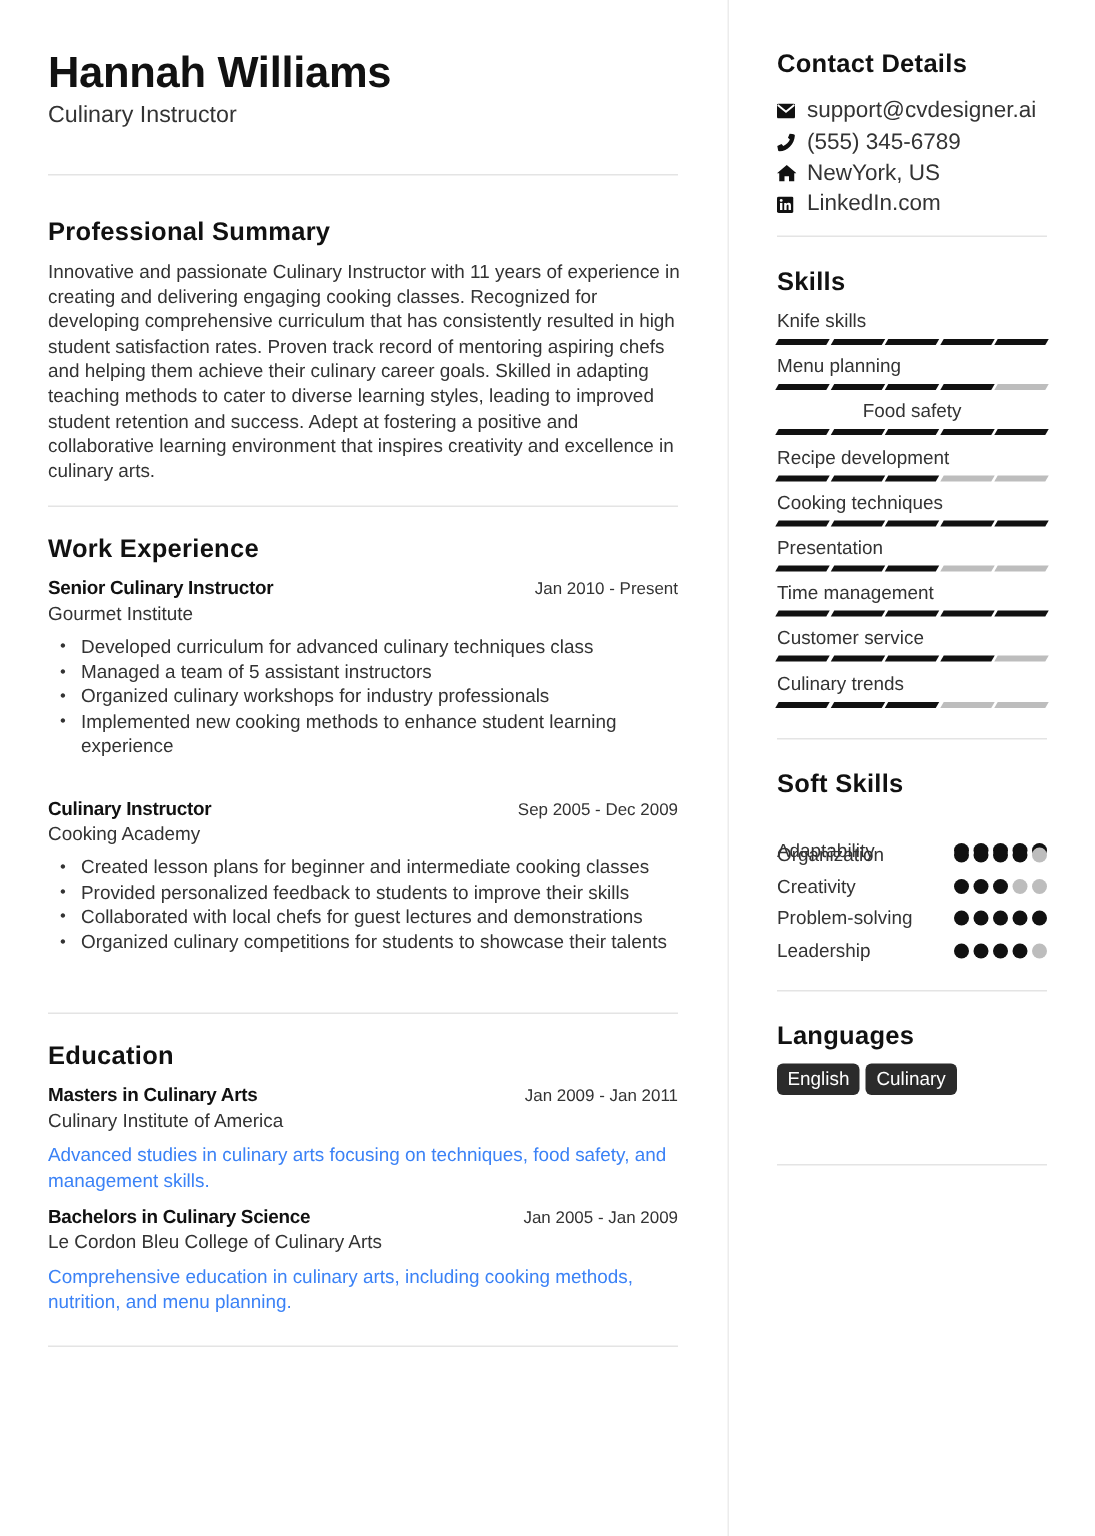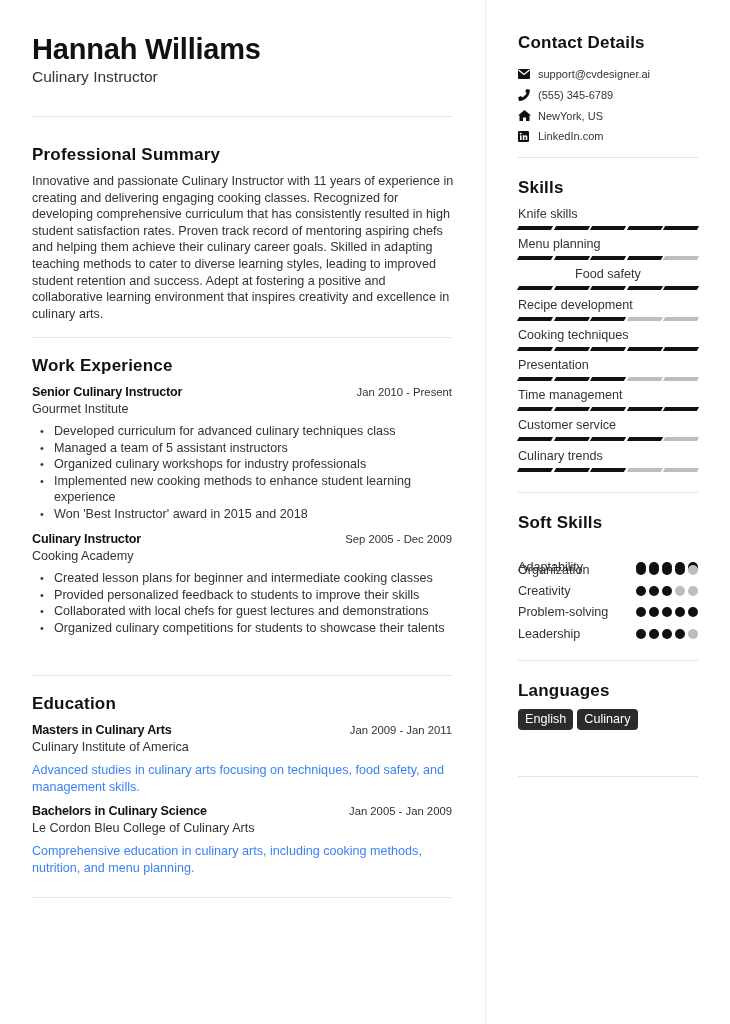--- a/index.html
+++ b/index.html
@@ -28,21 +28,21 @@
     .bullets { list-style: none; margin-top: 5px; }
     .bullets li { position: relative; padding-left: 22px; font-size: 12.6px; line-height: 16.6px; color: #333; }
     .bullets li::before { content: "\2022"; position: absolute; left: 8px; top: 0; font-size: 11px; color: #333; }
 
     .edu { position: absolute; left: 0; width: 420px; }
     .edu-desc { font-size: 12.6px; line-height: 16.6px; color: #3b82f6; margin-top: 6px; }
 
     .contact-list { position: absolute; left: 0; top: 64px; }
     .contact-item { display: flex; align-items: center; height: 20.7px; }
     .contact-icon { width: 20px; height: 14px; display: flex; align-items: center; }
-    .contact-text { font-size: 11px; color: #333; line-height: 16px; }
+    .contact-text { font-size: 15px; color: #333; line-height: 16px; }
 
     .skill { position: absolute; left: 0; width: 180px; }
     .skill-name { font-size: 12.6px; color: #333; line-height: 16px; }
     .bars { display: flex; gap: 3px; margin-top: 4px; }
     .bar { width: 33.6px; height: 4px; transform: skewX(-30deg); }
     .bar.on { background: #111; }
     .bar.off { background: #bdbdbd; }
 
     .soft { position: absolute; left: 0; width: 180px; display: flex; justify-content: space-between; align-items: center; height: 21px; }
     .soft-name { font-size: 12.6px; color: #333; }
@@ -76,21 +76,20 @@
     <div class="job-head">
       <span class="job-title">Senior Culinary Instructor</span>
       <span class="job-date">Jan 2010 - Present</span>
     </div>
     <div class="job-org">Gourmet Institute</div>
     <ul class="bullets">
       <li>Developed curriculum for advanced culinary techniques class</li>
       <li>Managed a team of 5 assistant instructors</li>
       <li>Organized culinary workshops for industry professionals</li>
       <li>Implemented new cooking methods to enhance student learning experience</li>
-      <li>Won 'Best Instructor' award in 2015 and 2018</li>
     </ul>
   </div>
 
   <div class="job" style="top:531px;">
     <div class="job-head">
       <span class="job-title">Culinary Instructor</span>
       <span class="job-date">Sep 2005 - Dec 2009</span>
     </div>
     <div class="job-org">Cooking Academy</div>
     <ul class="bullets">

